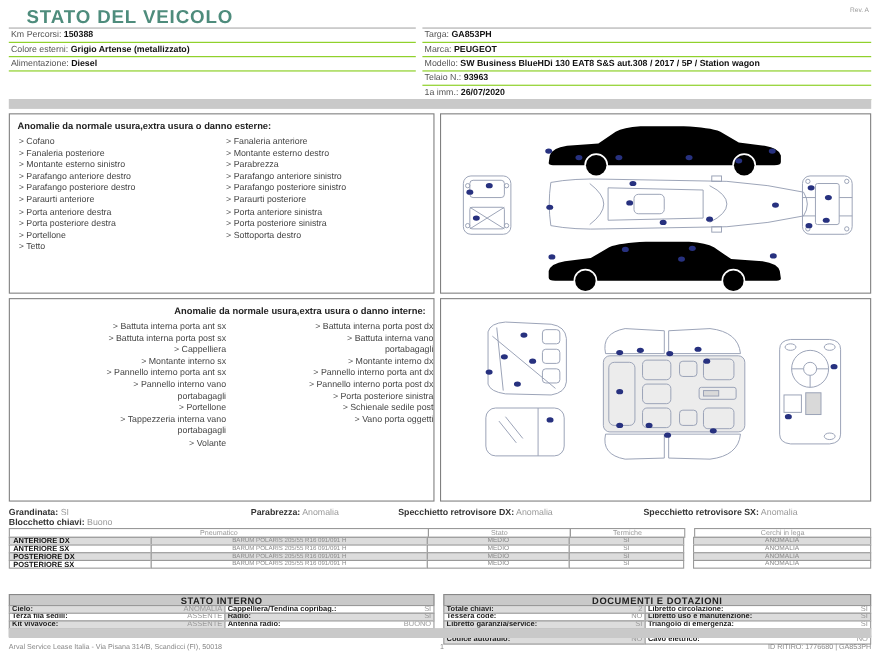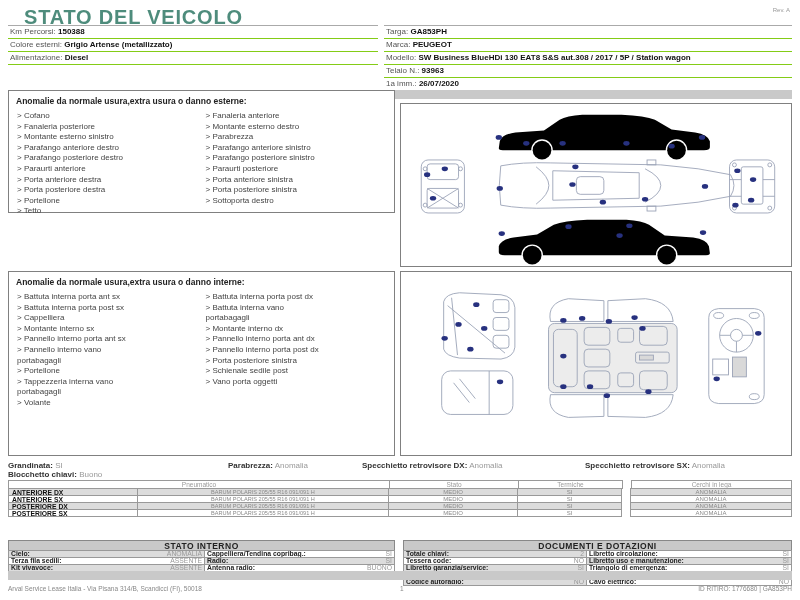--- a/index.html
+++ b/index.html
@@ -1,37 +1,37 @@
 <!DOCTYPE html>
 <html style="--accent: #4E8C7C; --bar: #C9C9C9; --alt: #DCDCDC; --dot: #27317F;"><head>
 <meta charset="utf-8">
 <style>
   * { box-sizing: border-box; margin: 0; padding: 0; }
   html,body { width:800px; height:600px; background:#fff; font-family:"Liberation Sans", sans-serif; }
   .page { position:relative; width:800px; height:600px; overflow:hidden; background:#ffffff; }
 
-  .title { position:absolute; left:24px; top:6px; font-size:20px; font-weight:bold;
+  .title { position:absolute; left:24px; top:6px; font-size:17px; font-weight:bold;
            color:var(--accent); letter-spacing:0.8px; }
   .rev { position:absolute; right:10px; top:7px; font-size:6px; color:#999; }
 
   .vehblock { position:absolute; top:25px; }
   #veh-left  { left:8px;  width:370px; }
   #veh-right { left:384px; width:408px; }
   .vrow { border-bottom:1px solid #84cc16; font-size:8px; color:#555; padding:1px 2px; line-height:10px; }
   #veh-right .vrow { padding-right:40px; }
   .vehblock .vrow:first-child { border-top:1px solid #aaa; }
   .vval { font-weight:bold; color:#111; }
 
   .bar { position:absolute; left:8px; width:784px; height:9px; background:var(--bar); }
   .bar1 { top:90px; } .bar2 { top:571px; }
 
   .panel { position:absolute; border:1px solid #808080; background:#fff; }
-  .panelExtL { left:8px;  top:90px; width:387px; height:123px; }
+  .panelExtL { left:8px;  top:103px; width:387px; height:164px; }
   .panelExtR { left:400px; top:103px; width:392px; height:164px; }
-  .panelIntL { left:8px;  top:271px; width:387px; height:185px; }
+  .panelIntL { left:8px;  top:271px; width:387px; height:185px;text-align:right; }
   .panelIntR { left:400px; top:271px; width:392px; height:185px; }
   .ptitle { padding:5px 7px 2px 7px; font-size:8.5px; font-weight:bold; color:#222; }
   .plist { display:flex; padding:3px 0 0 8px; }
   .pcol { width:192px; font-size:8px; color:#444; }
   .aitem { line-height:10.6px; white-space:pre-line; }
   .panel svg { display:block; width:100%; height:100%; }
   .car path, .car rect, .car circle, .car ellipse { fill:none; stroke:#9aa2b6; stroke-width:0.9; }
   .car .floor { fill:#ececec; }
   .car .shade { fill:#d9d9d9; }
   .dot { fill:var(--dot); stroke:none; }

